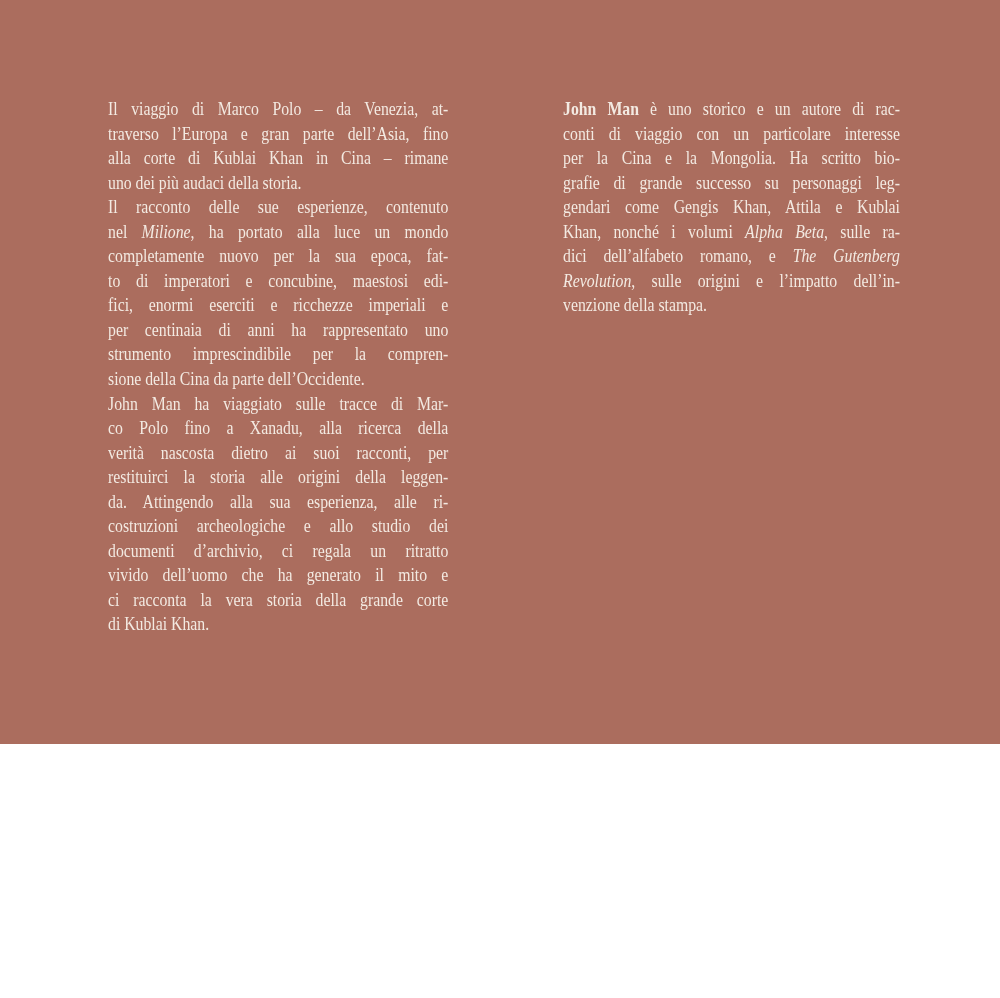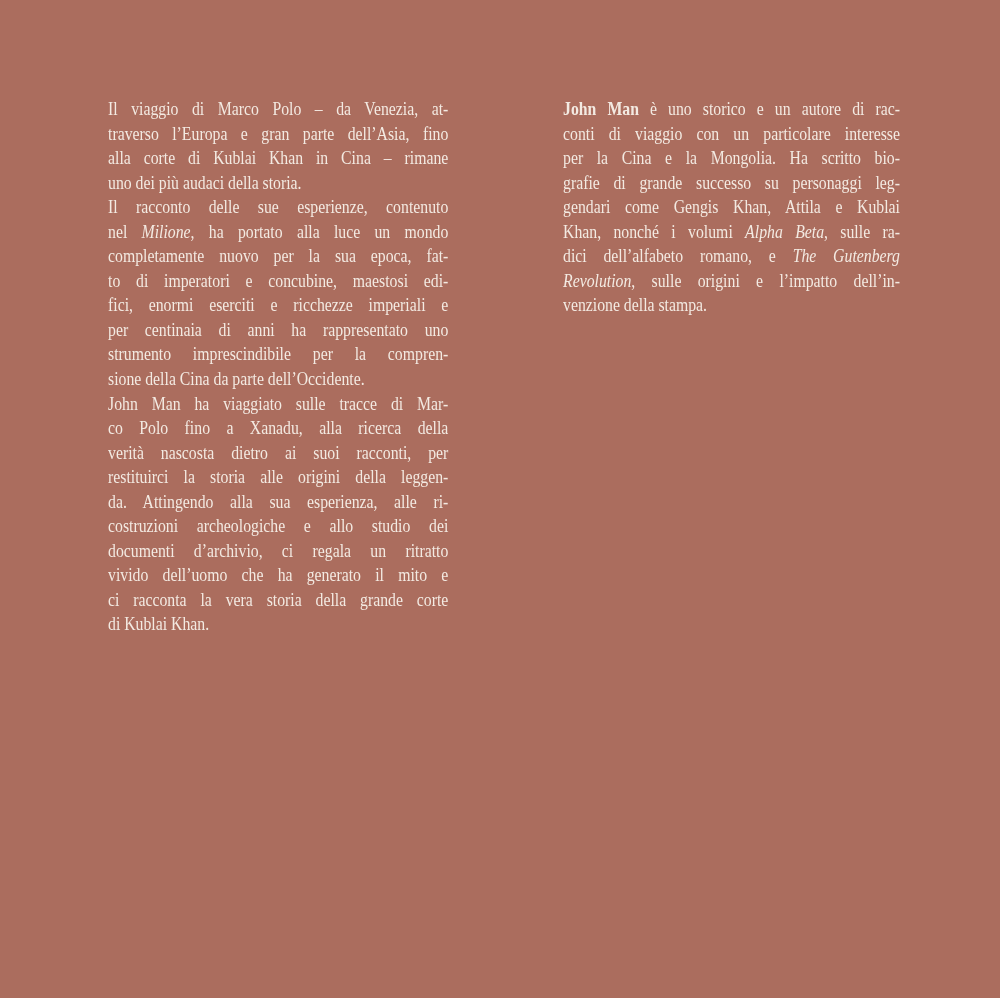--- a/index.html
+++ b/index.html
@@ -1,19 +1,19 @@
 <!DOCTYPE html>
 <html><head>
 <meta charset="utf-8">
 <style>
   html, body { margin: 0; padding: 0; }
   .cover {
     position: relative;
     width: 1000px;
-    height: 998px;
+    height: 744px;
     background: #ab6d5e;
     color: #f3eae2;
     font-family: "Liberation Serif", serif;
     overflow: hidden;
   }
   .col {
     position: absolute;
     top: 97px;
     font-size: 19px;
     line-height: 24.55px;

